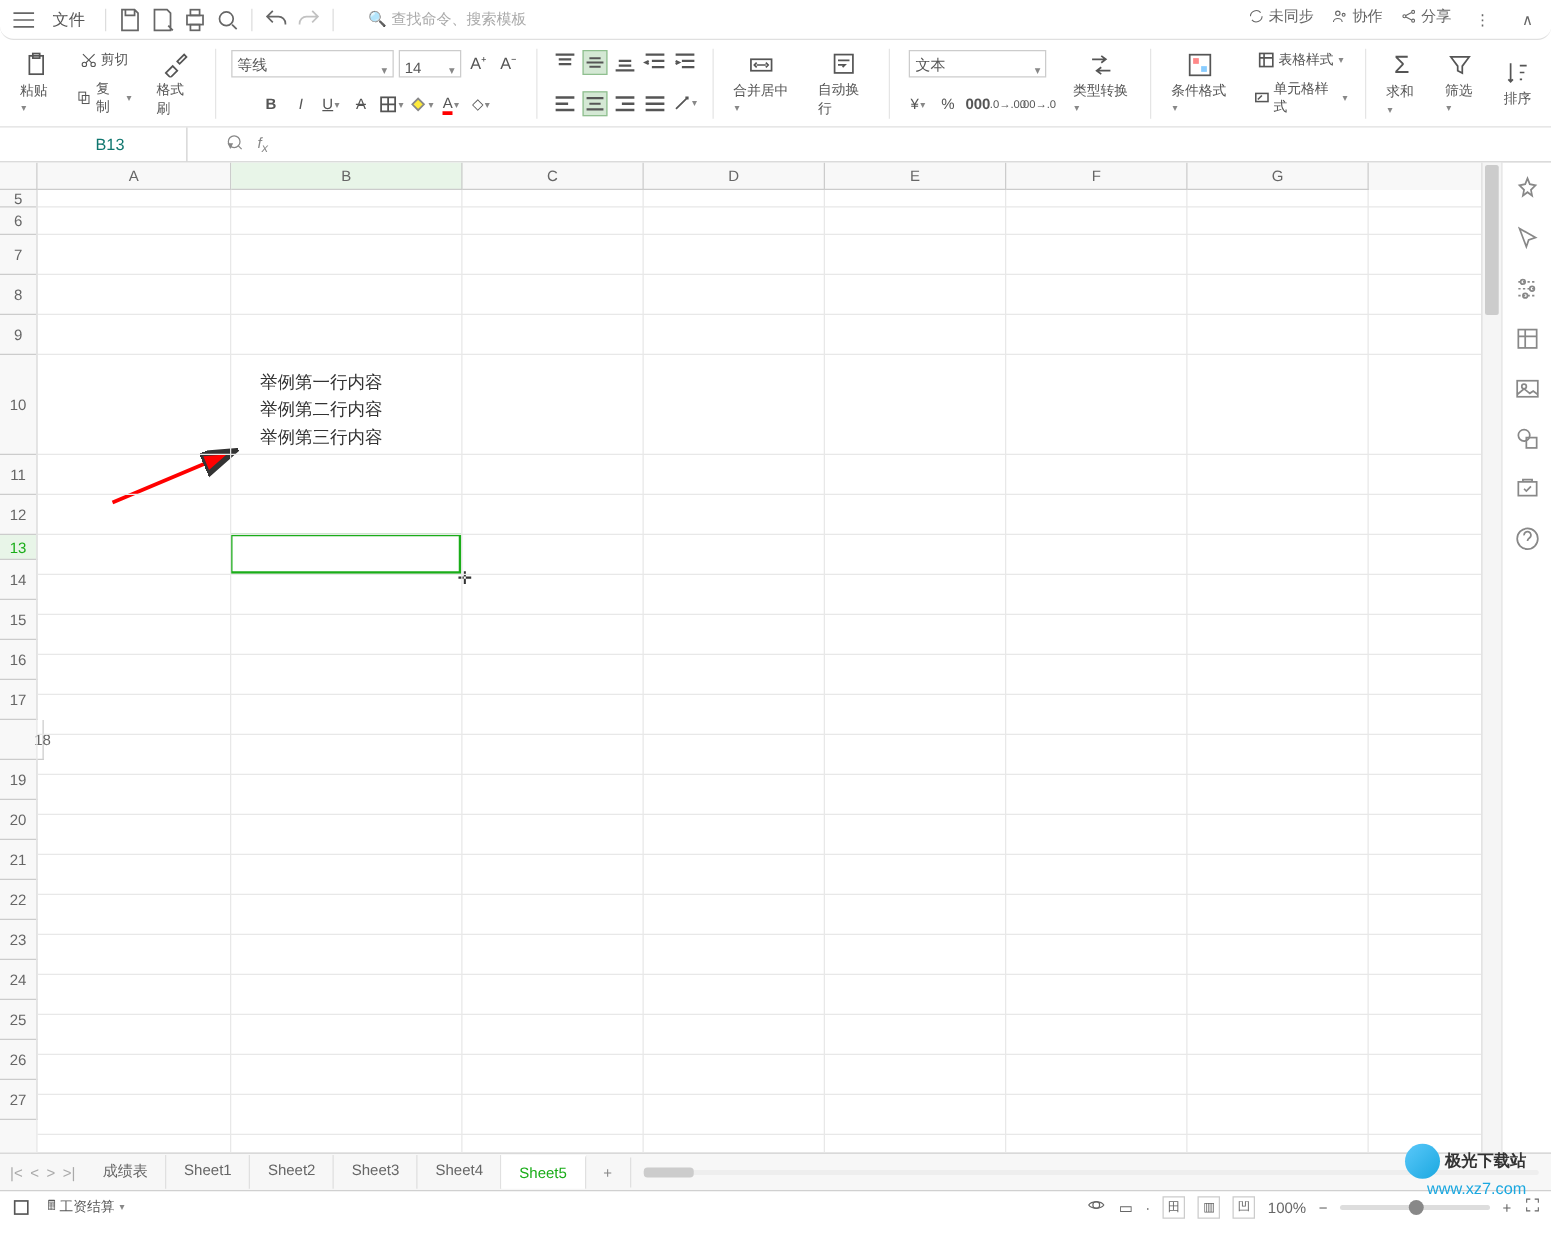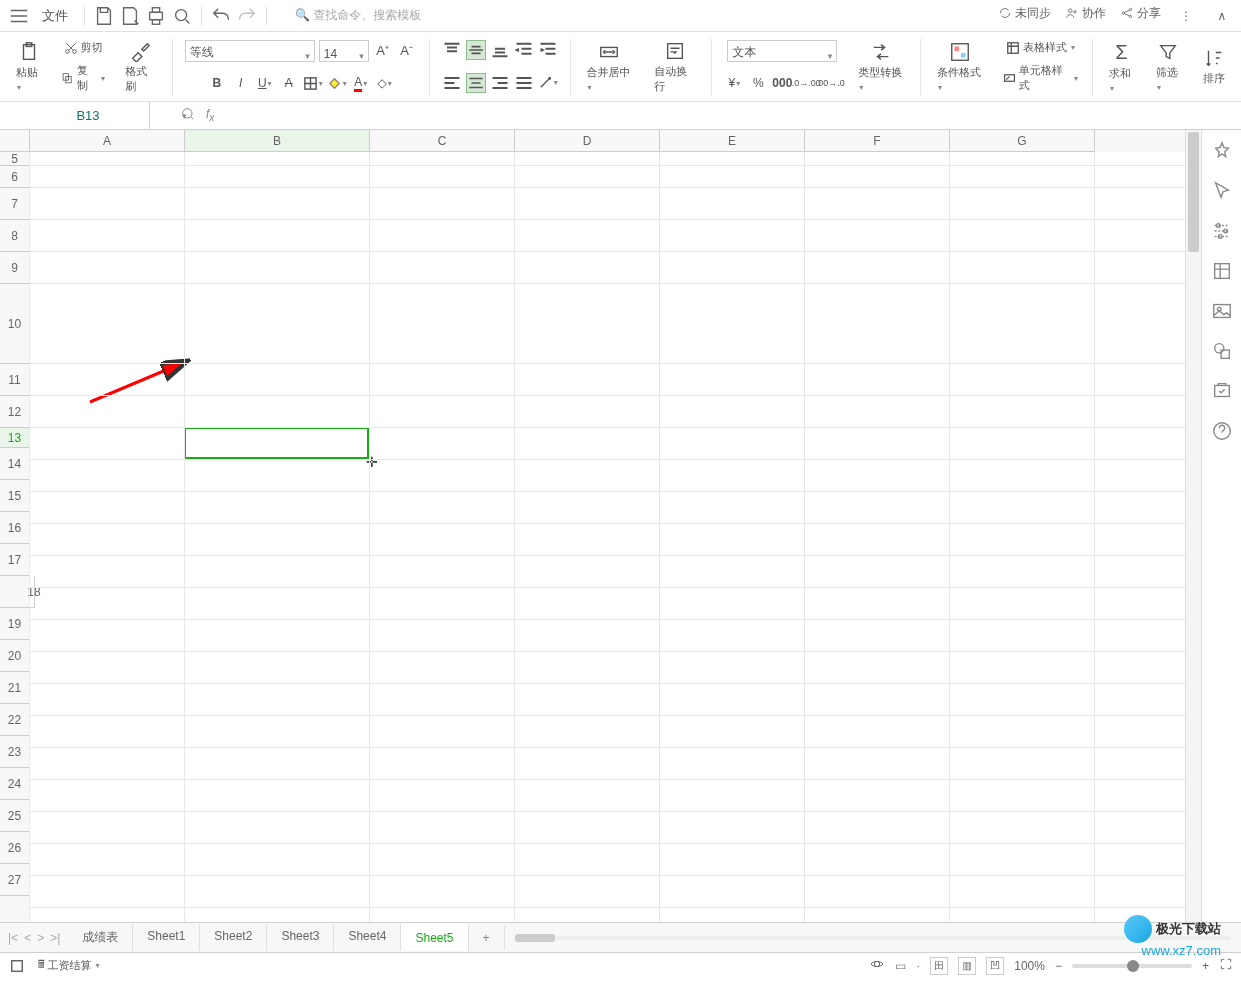--- a/index.html
+++ b/index.html
@@ -1,17 +1,17 @@
 <!DOCTYPE html>
 <html><head>
 <meta charset="utf-8">
 <style>
 *{box-sizing:border-box;margin:0;padding:0;font-family:"Microsoft YaHei",sans-serif;}
 body{width:1241px;height:992px;background:#fff;overflow:hidden;position:relative;font-size:12px;color:#333;}
-.menubar{height:32px;display:flex;align-items:center;padding:0 8px;border-bottom:1px solid #e0e0e0;}
+.menubar{height:32px;display:flex;align-items:center;padding:0 8px;border-bottom:1px solid #e0e0e0;border-radius:11px;}
 .menubar .left{display:flex;align-items:center;gap:4px;}
 .menubar .mbtn{padding:3px 8px;color:#555;cursor:pointer;font-size:13px;}
 .menubar .mbtn.active{background:#1aad19;color:#fff;border-radius:12px;padding:3px 12px;}
 .menubar .iconbtn{width:22px;height:22px;display:flex;align-items:center;justify-content:center;color:#666;}
 .menubar .sep{width:1px;height:18px;background:#ddd;margin:0 4px;}
 .menubar .search{margin-left:20px;color:#aaa;font-size:12px;}
 .menubar .right{margin-left:auto;display:flex;align-items:flex-start;gap:14px;color:#666;font-size:12px;}
 .menubar .right .rbtn{display:flex;align-items:center;gap:3px;cursor:pointer;}
 .ribbon{height:70px;display:flex;align-items:center;padding:4px 8px;border-bottom:1px solid #e0e0e0;gap:6px;}
 .rgroup{display:flex;flex-direction:column;align-items:center;height:100%;justify-content:space-around;padding:0 4px;}
@@ -436,20 +436,25 @@
             <div class="rh" style="height: 32px;">20</div>
             <div class="rh" style="height: 32px;">21</div>
             <div class="rh" style="height: 32px;">22</div>
             <div class="rh" style="height: 32px;">23</div>
             <div class="rh" style="height: 32px;">24</div>
             <div class="rh" style="height: 32px;">25</div>
             <div class="rh" style="height: 32px;">26</div>
             <div class="rh" style="height: 32px;">27</div>
           </div>
       <div class="cells" id="cells">
+        <div class="celltext" style="left:178px;top:142px;">
+          <div>举例第一行内容</div>
+              <div>举例第二行内容</div>
+              <div>举例第三行内容</div>
+        </div>
         <svg class="arrow" style="left:55px;top:205px;" width="110" height="50">
           <defs>
                 <marker id="ah" markerWidth="10" markerHeight="10" refX="8" refY="3" orient="auto">
                   <path d="M0,0 L0,6 L9,3 z" fill="red"></path>
                 </marker>
               </defs>
           <line x1="5" y1="45" x2="100" y2="5" stroke="red" stroke-width="3" marker-end="url(#ah)"></line>
         </svg>
         <div class="selcell" id="selcell" style="left: 154px; top: 275px; width: 185px; height: 32px;"></div>
         <div style="position: absolute; font-size: 14px; color: rgb(51, 51, 51); left: 336px; top: 302px;" id="cursor">✛</div>

